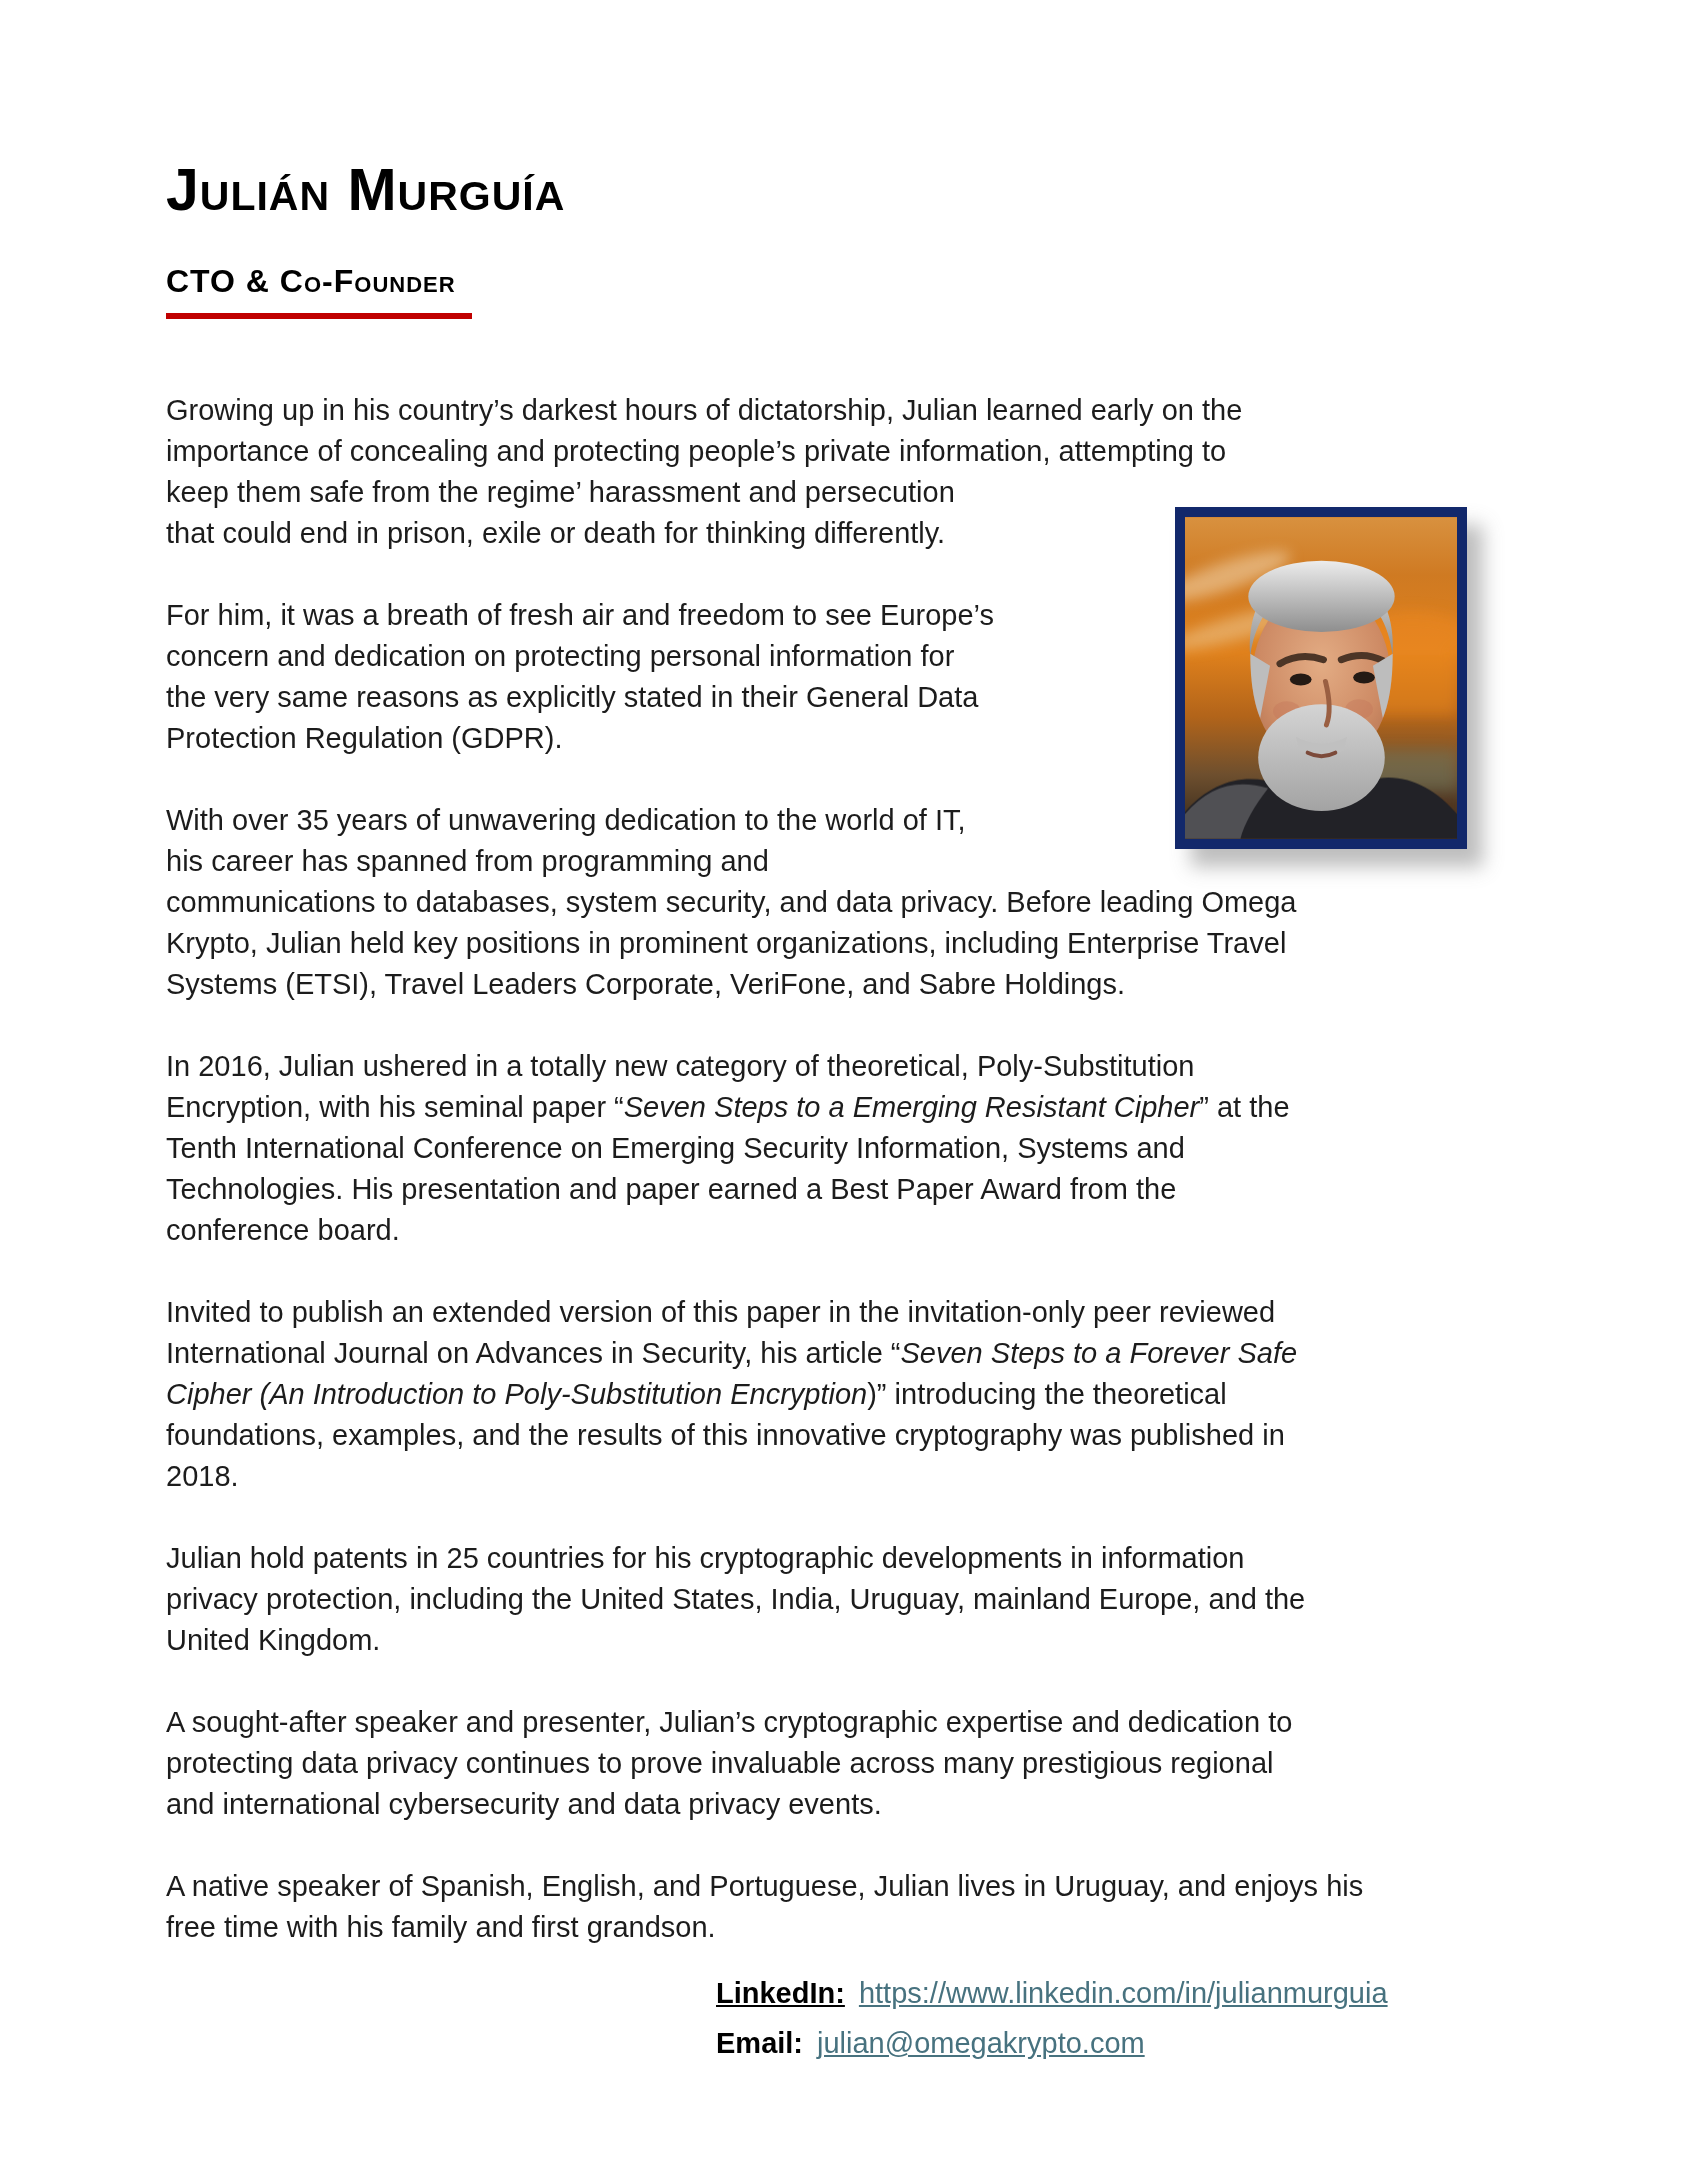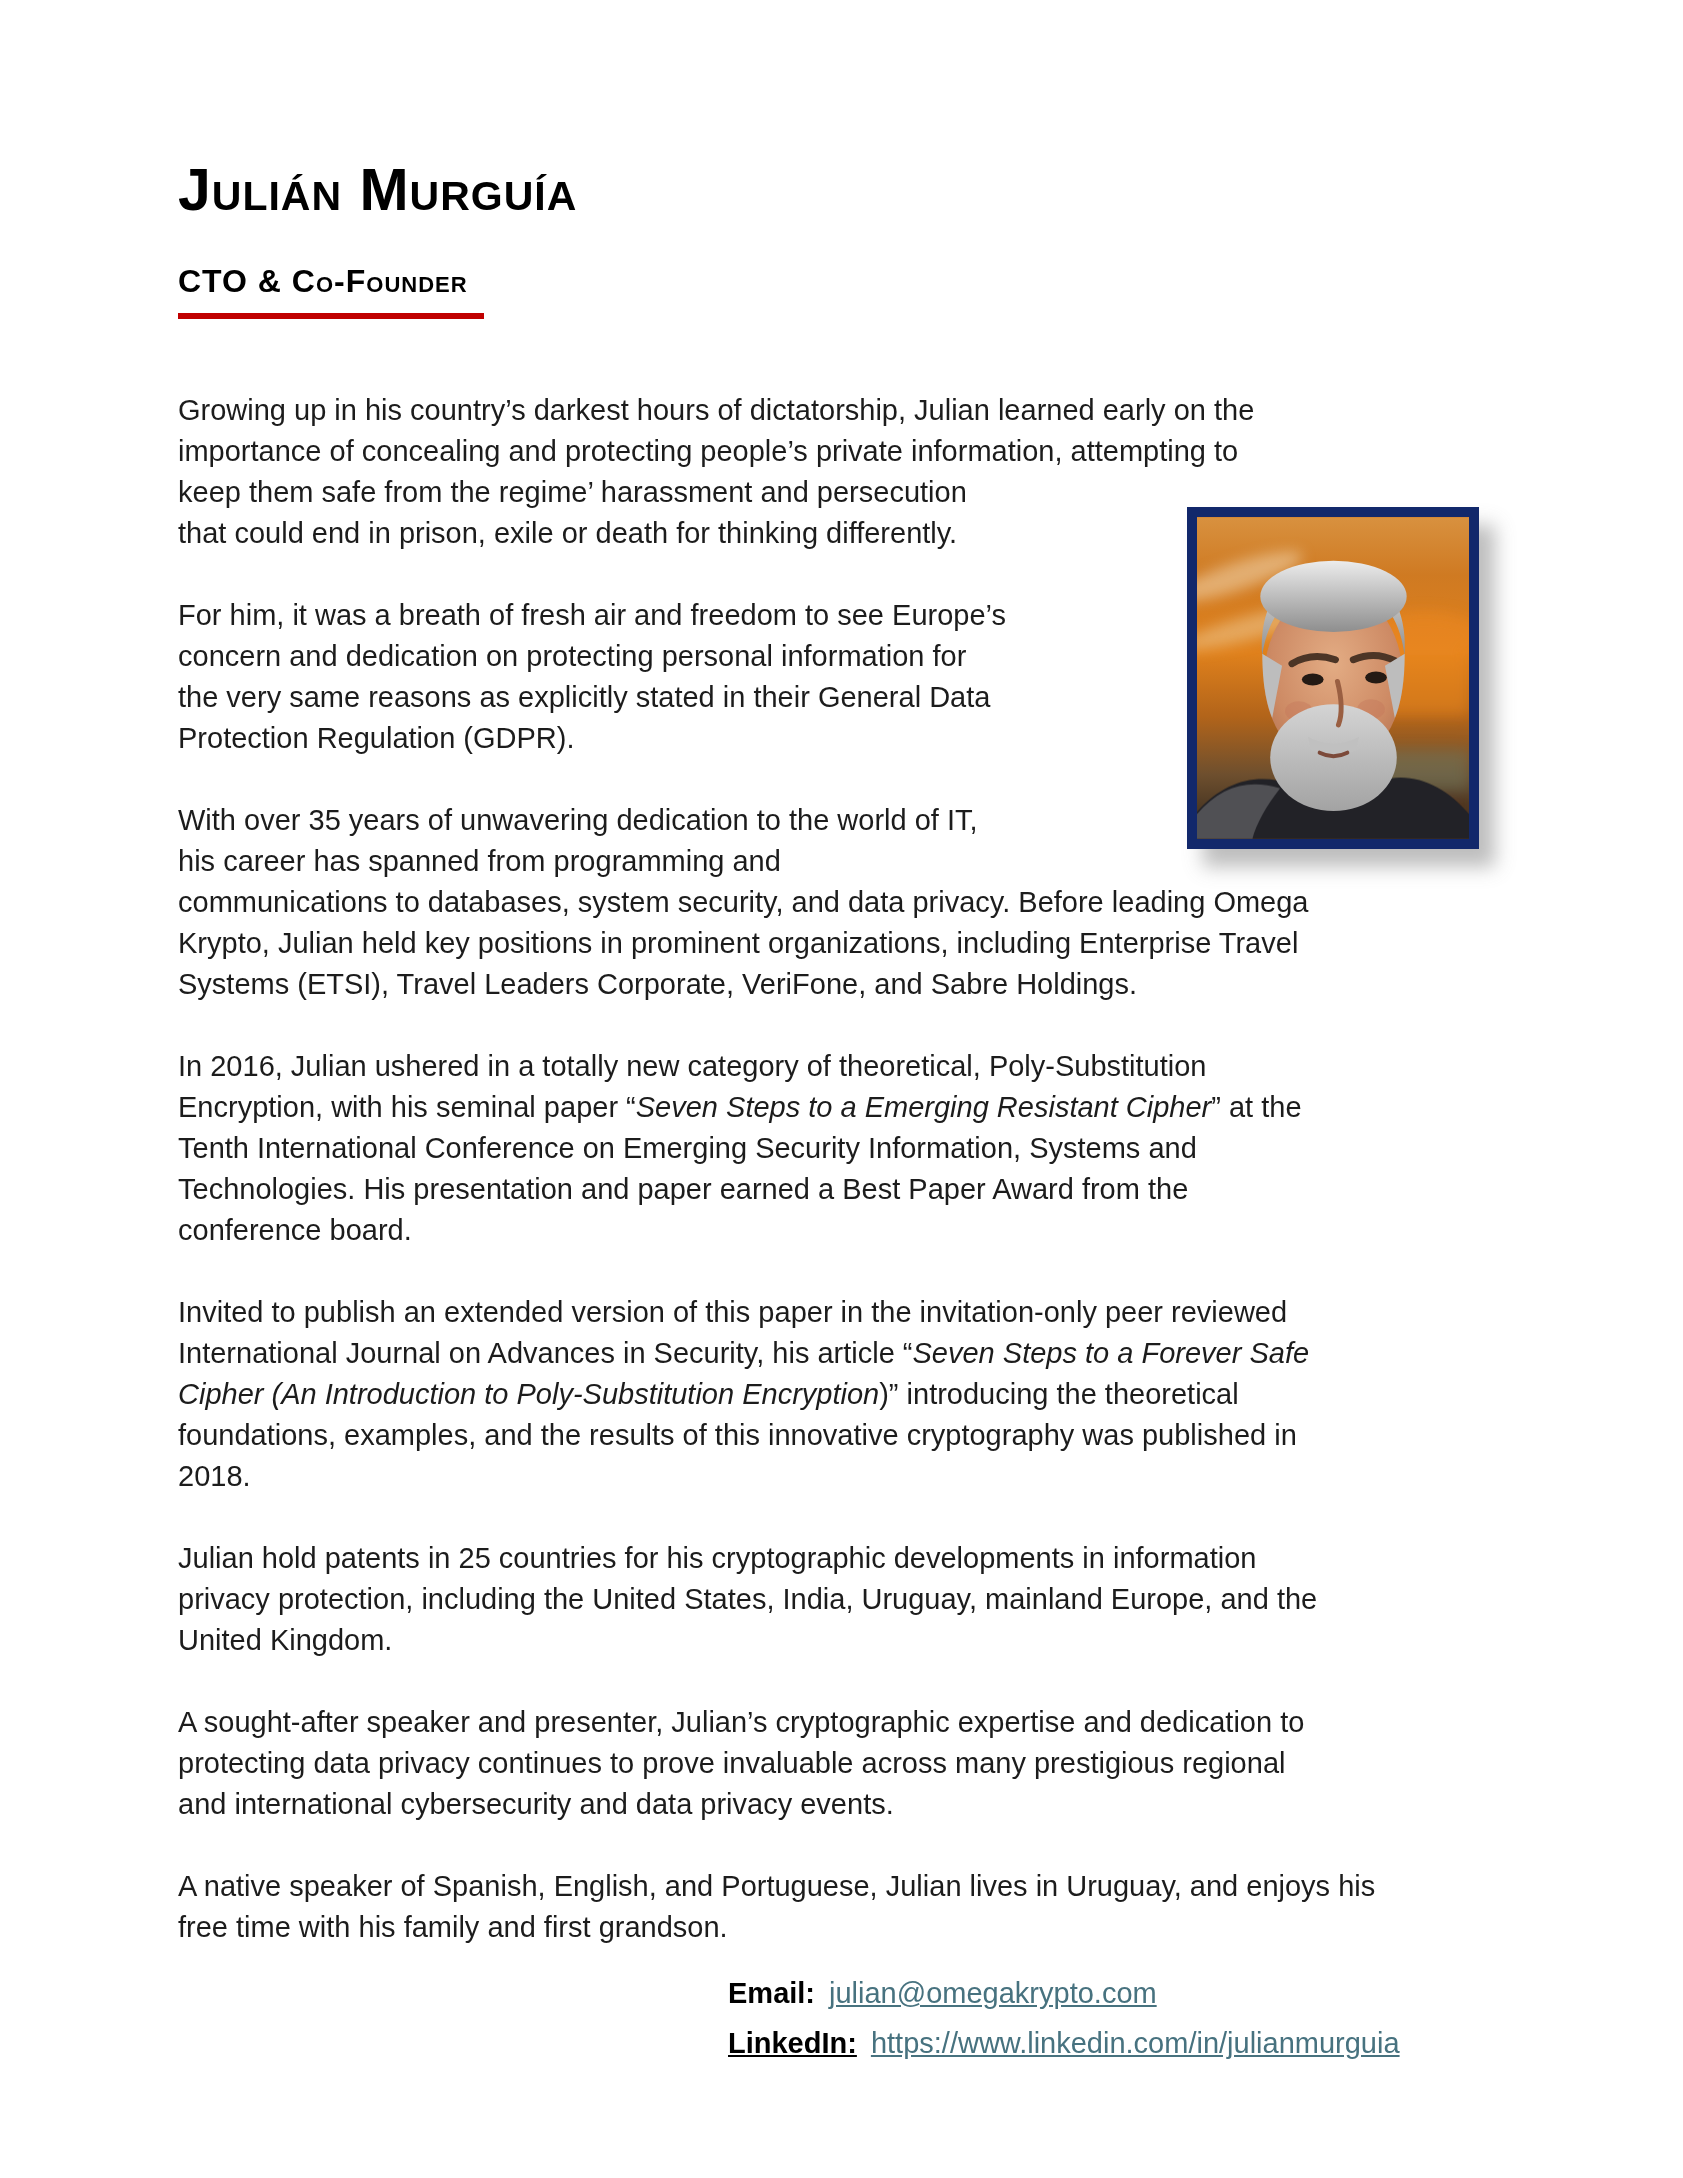--- a/index.html
+++ b/index.html
@@ -4,21 +4,21 @@
 <style>
   html,body{margin:0;padding:0;background:#ffffff;}
   .page{
     position:relative;
     width:1683px;height:2178px;
     background:var(--page-bg,#ffffff);
     font-family:"Liberation Sans",sans-serif;
     color:var(--text,#1c1c1c);
     overflow:hidden;
   }
-  .content{position:absolute;left:178px;top:158px;width:1351px;}
+  .content{position:absolute;left:166px;top:158px;width:1351px;}
   h1.name{
     margin:0;font-size:59px;line-height:65px;font-weight:700;
     font-variant:small-caps;letter-spacing:1px;color:#000;
   }
   h2.role{
     display:inline-block;margin:14px 0 0 0;
     font-size:32px;line-height:52px;font-weight:700;
     font-variant:small-caps;letter-spacing:1px;color:#000;
     padding:0 16px 6px 0;
     border-bottom:6px solid var(--accent,#C00000);
@@ -139,19 +139,19 @@
 privacy protection, including the United States, India, Uruguay, mainland Europe, and the
 United Kingdom.</span></p>
       <p><span class="seg">A sought-after speaker and presenter, Julian’s cryptographic expertise and dedication to
 protecting data privacy continues to prove invaluable across many prestigious regional
 and international cybersecurity and data privacy events.</span></p>
       <p><span class="seg">A native speaker of Spanish, English, and Portuguese, Julian lives in Uruguay, and enjoys his
 free time with his family and first grandson.</span></p>
     </div>
 
     <div class="contact">
+      <div class="contact-row"><span class="label ul">LinkedIn:</span><a href="#" class="doc-link">https://www.linkedin.com/in/julianmurguia</a></div>
       <div class="contact-row"><span class="label">Email:</span><a href="#" class="doc-link">julian@omegakrypto.com</a></div>
-      <div class="contact-row"><span class="label ul">LinkedIn:</span><a href="#" class="doc-link">https://www.linkedin.com/in/julianmurguia</a></div>
     </div>
 
   </div>
 </div>
 
 
 </body></html>

